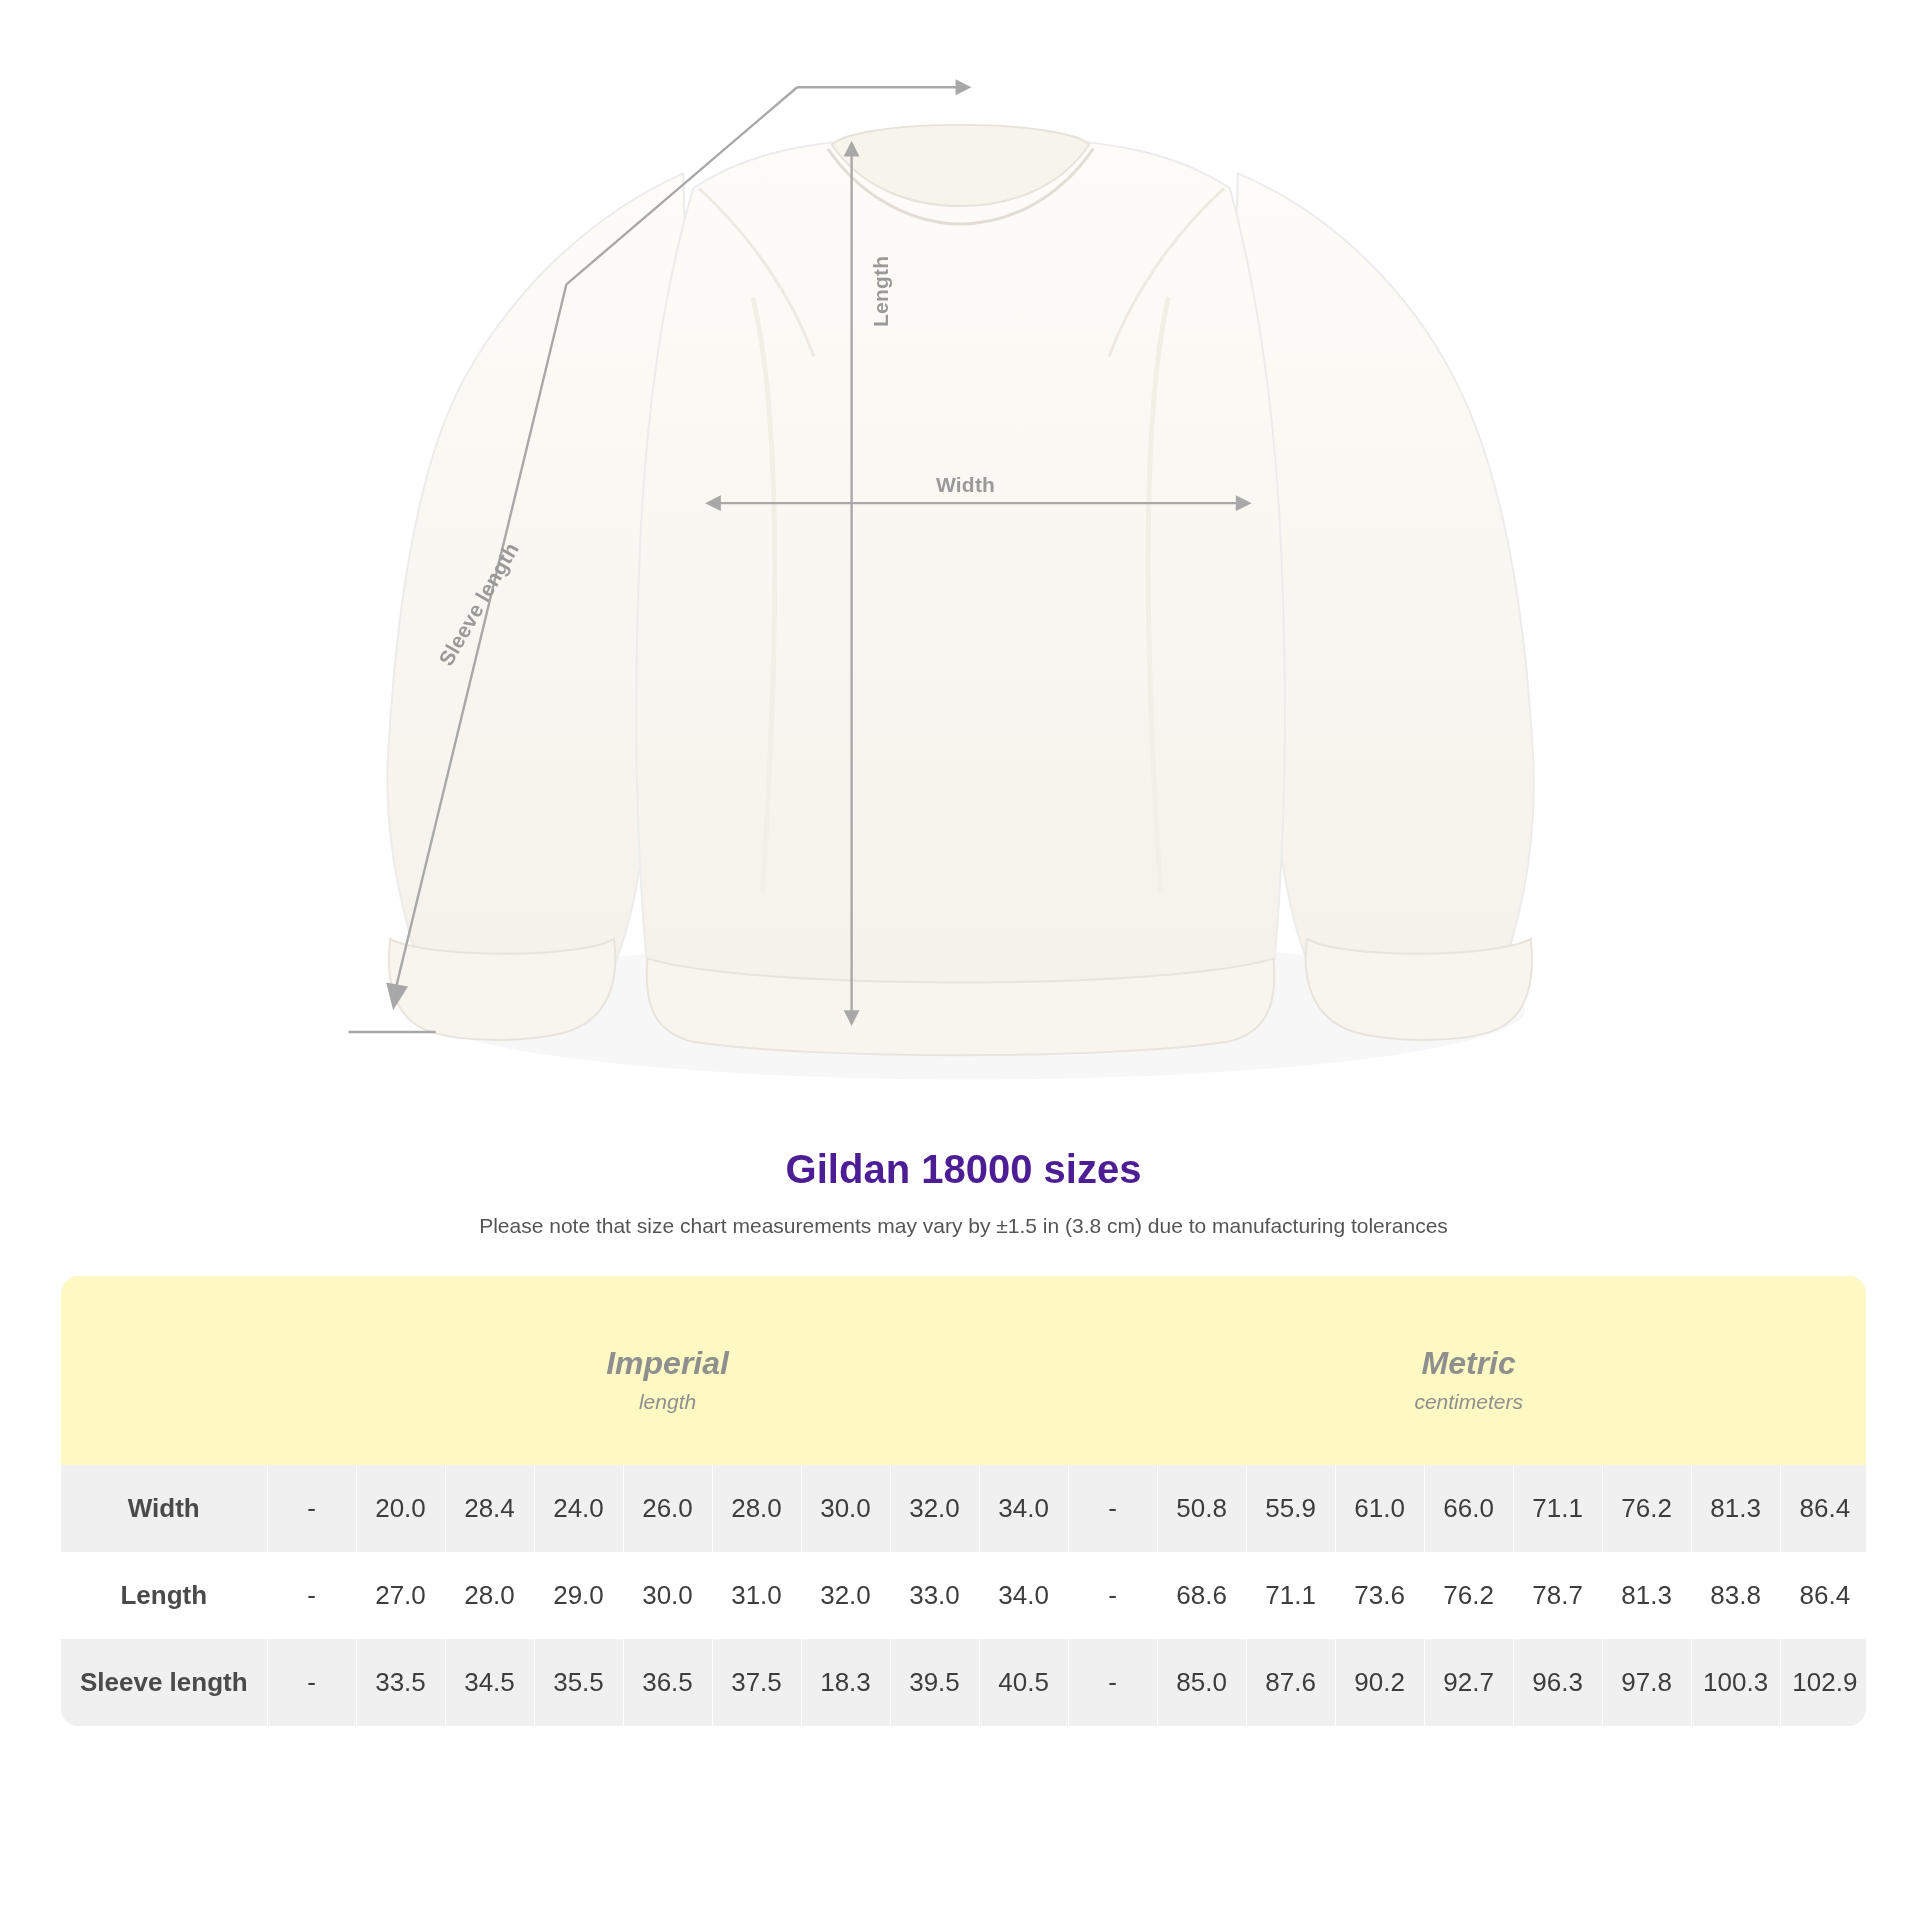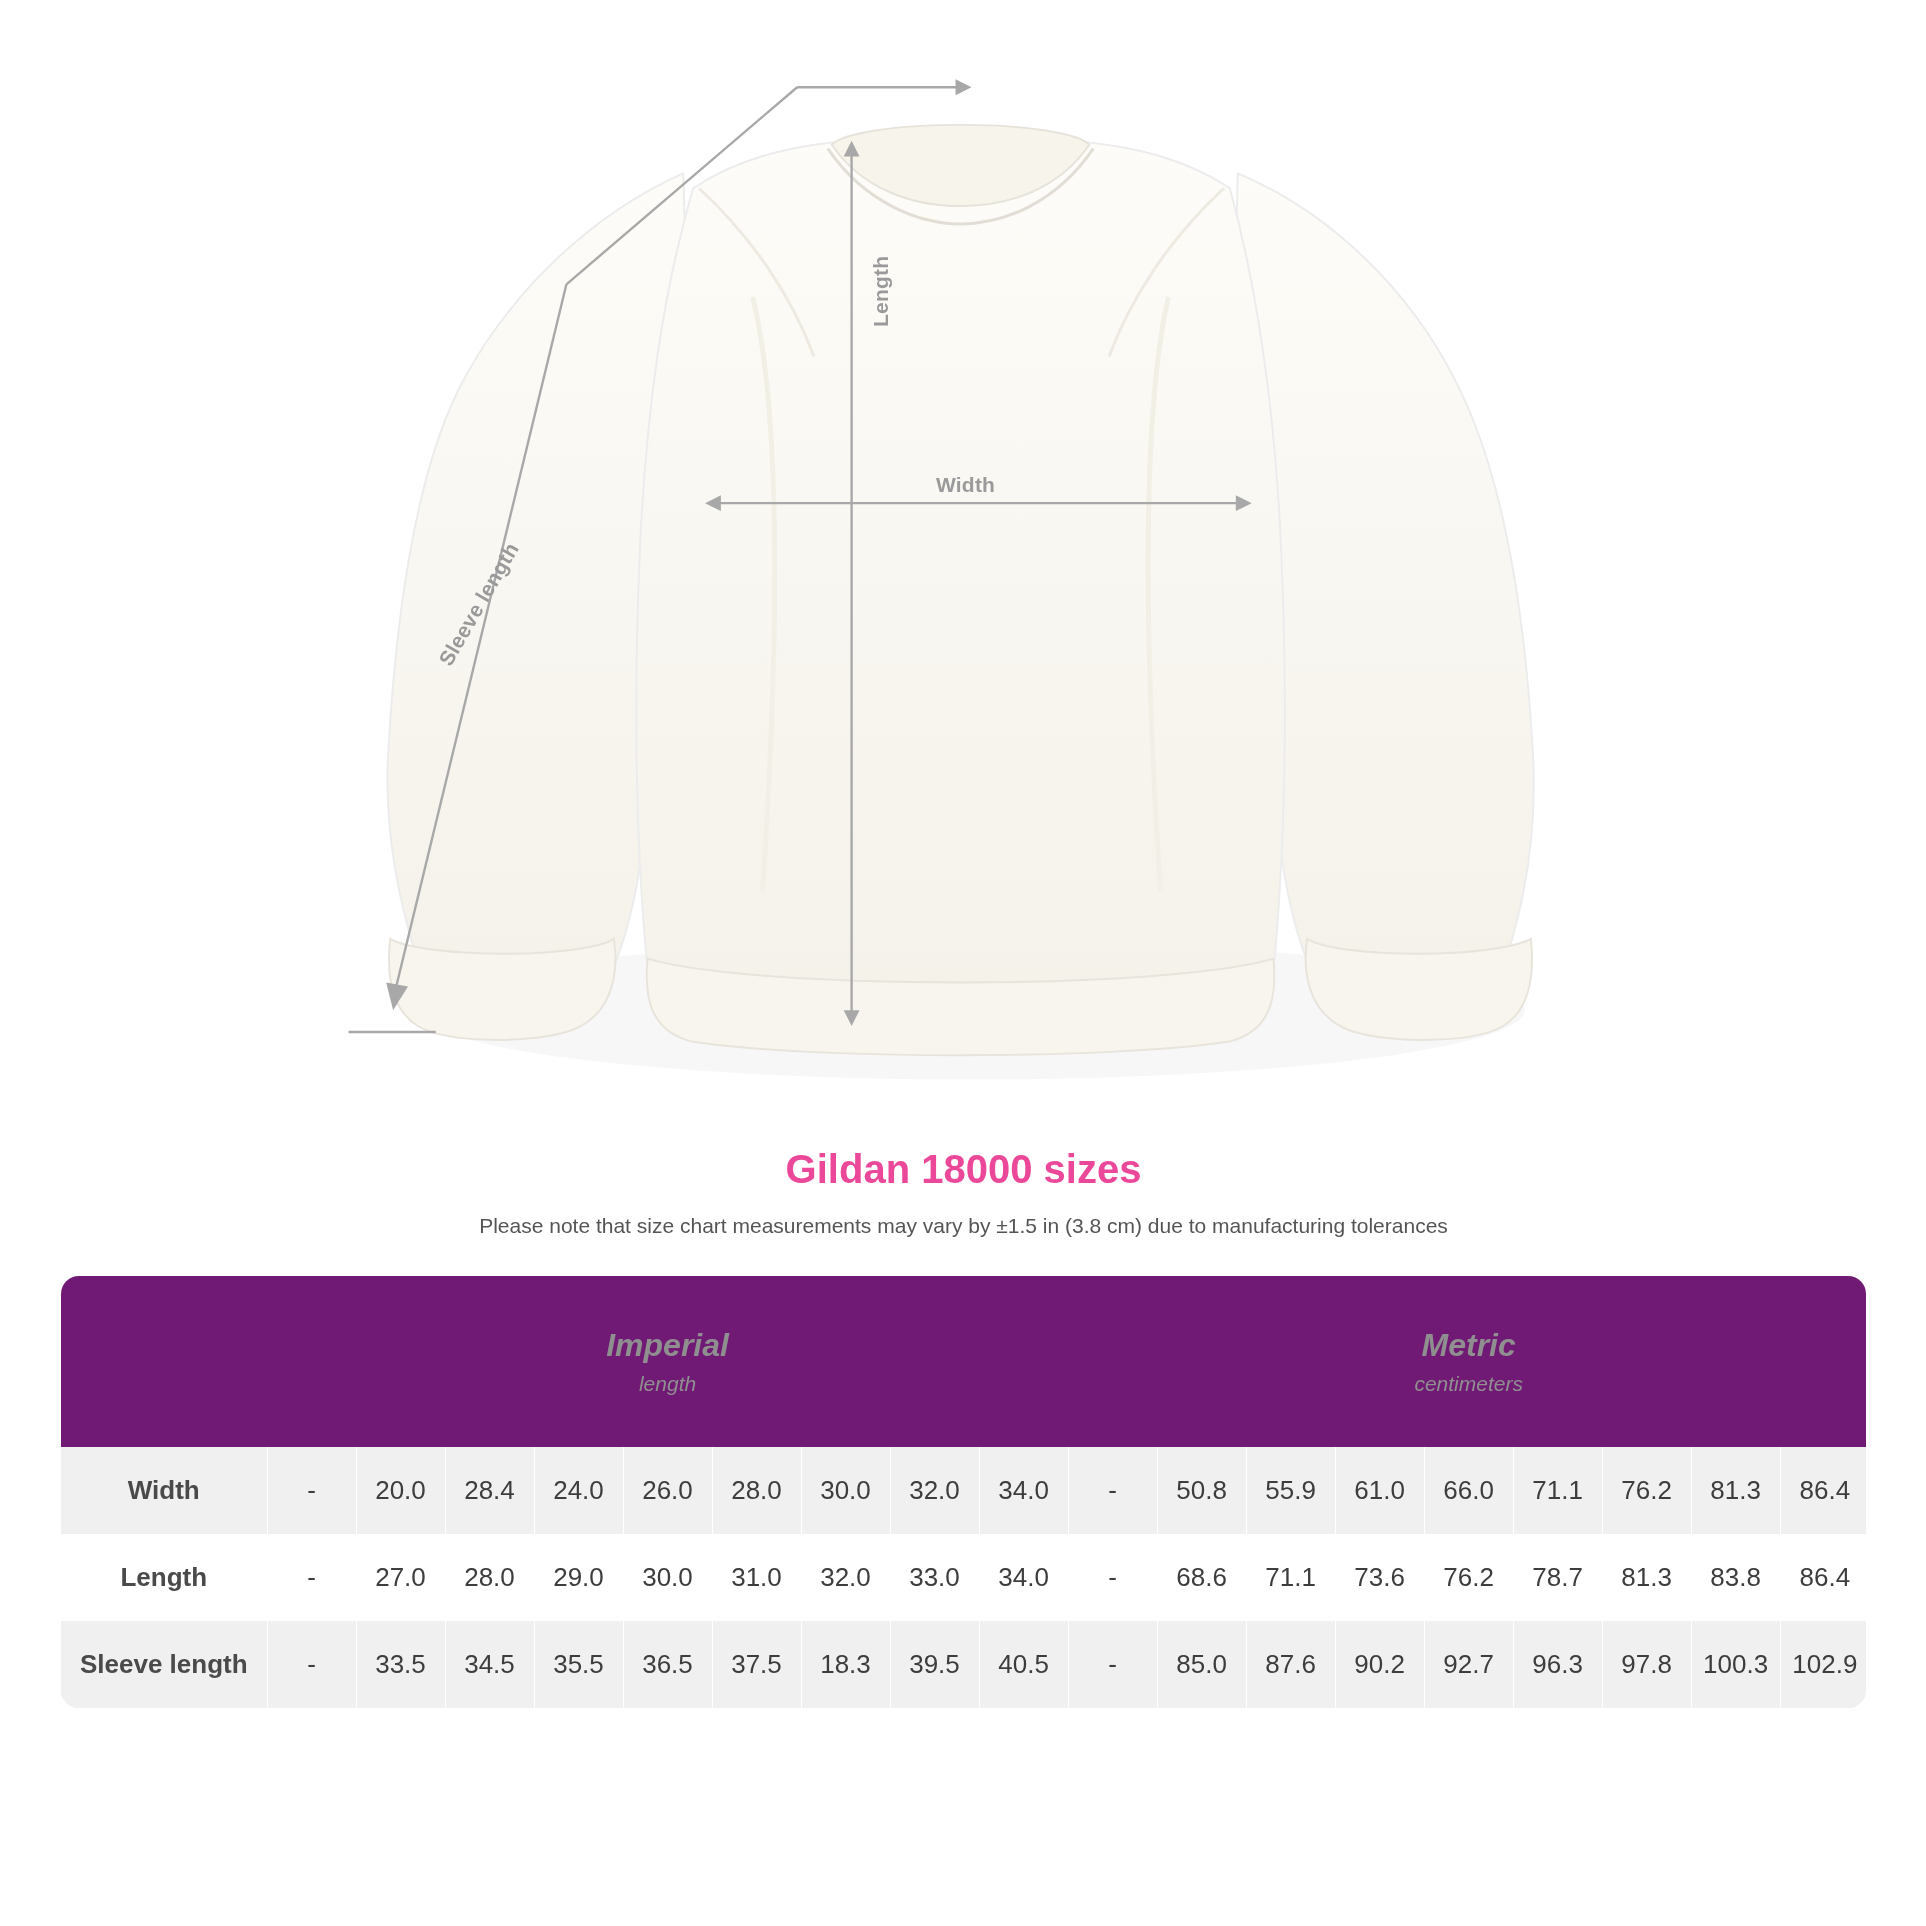--- a/index.html
+++ b/index.html
@@ -54,21 +54,21 @@
   }
 
   
   .title-block {
     text-align: center;
     margin-top: 8px;
   }
   .chart-title {
     font-size: 40px;
     font-weight: bold;
-    color: #ec4899;
+    color: #4c1d95;
     margin: 0 0 22px 0;
   }
   .chart-note {
     font-size: 21px;
     color: #555555;
     margin: 0;
   }
 
   
   .table-wrap {
@@ -84,22 +84,22 @@
   }
   table.size-table td, table.size-table th {
     text-align: center;
     vertical-align: middle;
     font-size: 25px;
     color: #444444;
     border: none;
   }
   
   .unit-row td {
-    background: #701a75;
-    padding: 26px 0 26px 0;
+    background: #fef9c3;
+    padding: 44px 0 26px 0;
     height: 119px;
   }
   .unit-name {
     font-size: 32px;
     font-weight: bold;
     font-style: italic;
     color: #8f8f8f;
     display: block;
     margin-bottom: 8px;
   }

